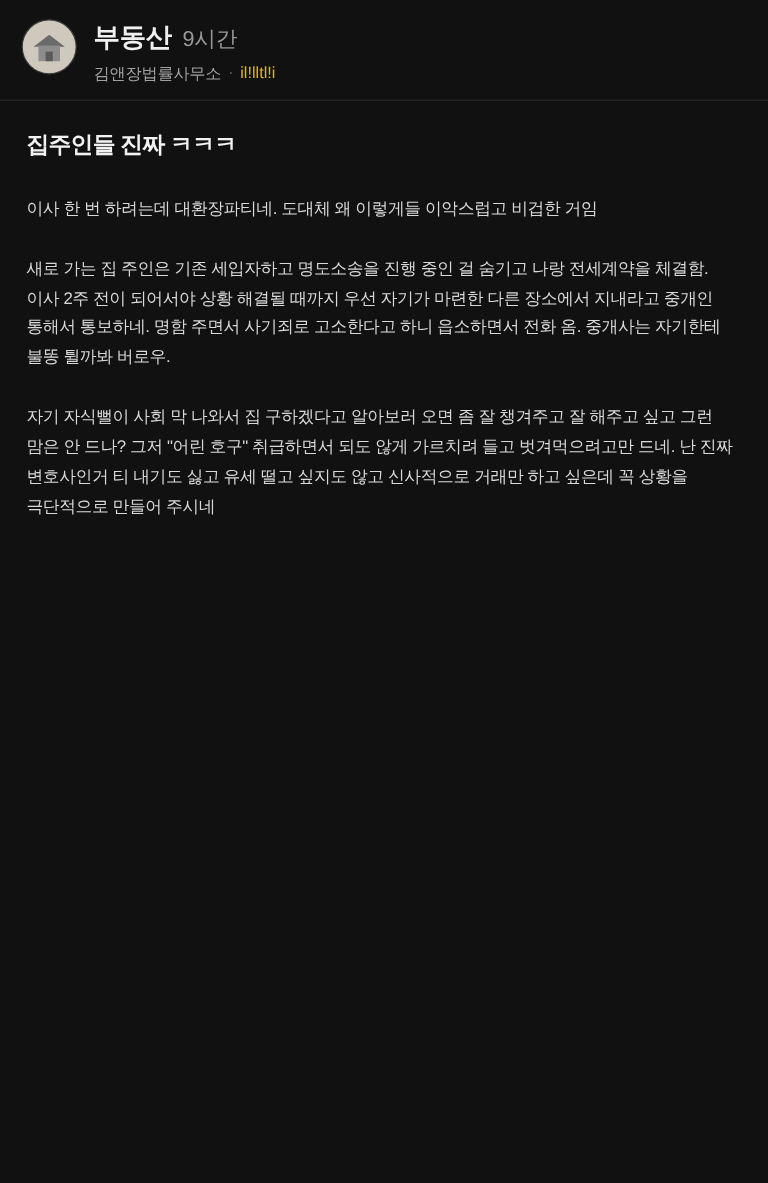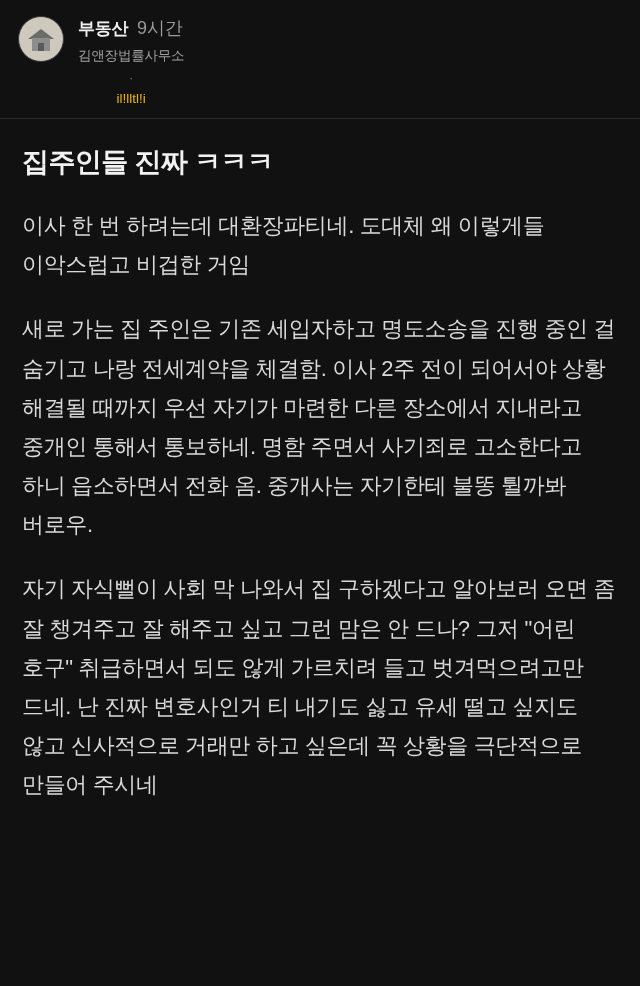--- a/index.html
+++ b/index.html
@@ -80,39 +80,37 @@
     flex-direction: column;
     justify-content: center;
     padding-top: 2px;
   }
   .header-line1 {
     display: flex;
     align-items: baseline;
     gap: 9px;
   }
   .author {
-    font-size: 17px;
+    font-size: 22px;
     font-weight: bold;
     color: #f0f0f0;
     letter-spacing: -0.3px;
   }
   .time {
     font-size: 18px;
     color: #9a9a9a;
     letter-spacing: -0.2px;
   }
   .header-line2 {
     margin-top: 7px;
     display: flex;
-    align-items: center;
     gap: 6px;
     font-size: 13.5px;
     color: #9a9a9a;
     letter-spacing: -0.2px;
-    flex-direction: column;
   }
   .org {
     color: #a0a0a0;
   }
   .dot-sep {
     color: #7d7d7d;
     font-size: 12px;
   }
   .meta-extra {
     color: #eab308;
@@ -123,29 +121,29 @@
     height: 1px;
     background: #2b2b2b;
     margin: 0 0 0 0;
   }
 
   
   .post-body {
     padding: 26px 22px 20px 22px;
   }
   .post-title {
-    font-size: 27px;
+    font-size: 19px;
     font-weight: bold;
     color: #f2f2f2;
     letter-spacing: -0.6px;
     margin: 0 0 26px 0;
     line-height: 1.3;
   }
   .para {
-    font-size: 22px;
+    font-size: 14px;
     line-height: 1.78;
     color: #d9d9d9;
     letter-spacing: -0.35px;
     margin: 0 0 25px 0;
     word-break: keep-all;
     white-space: normal;
   }
   .para:last-child {
     margin-bottom: 0;
   }

